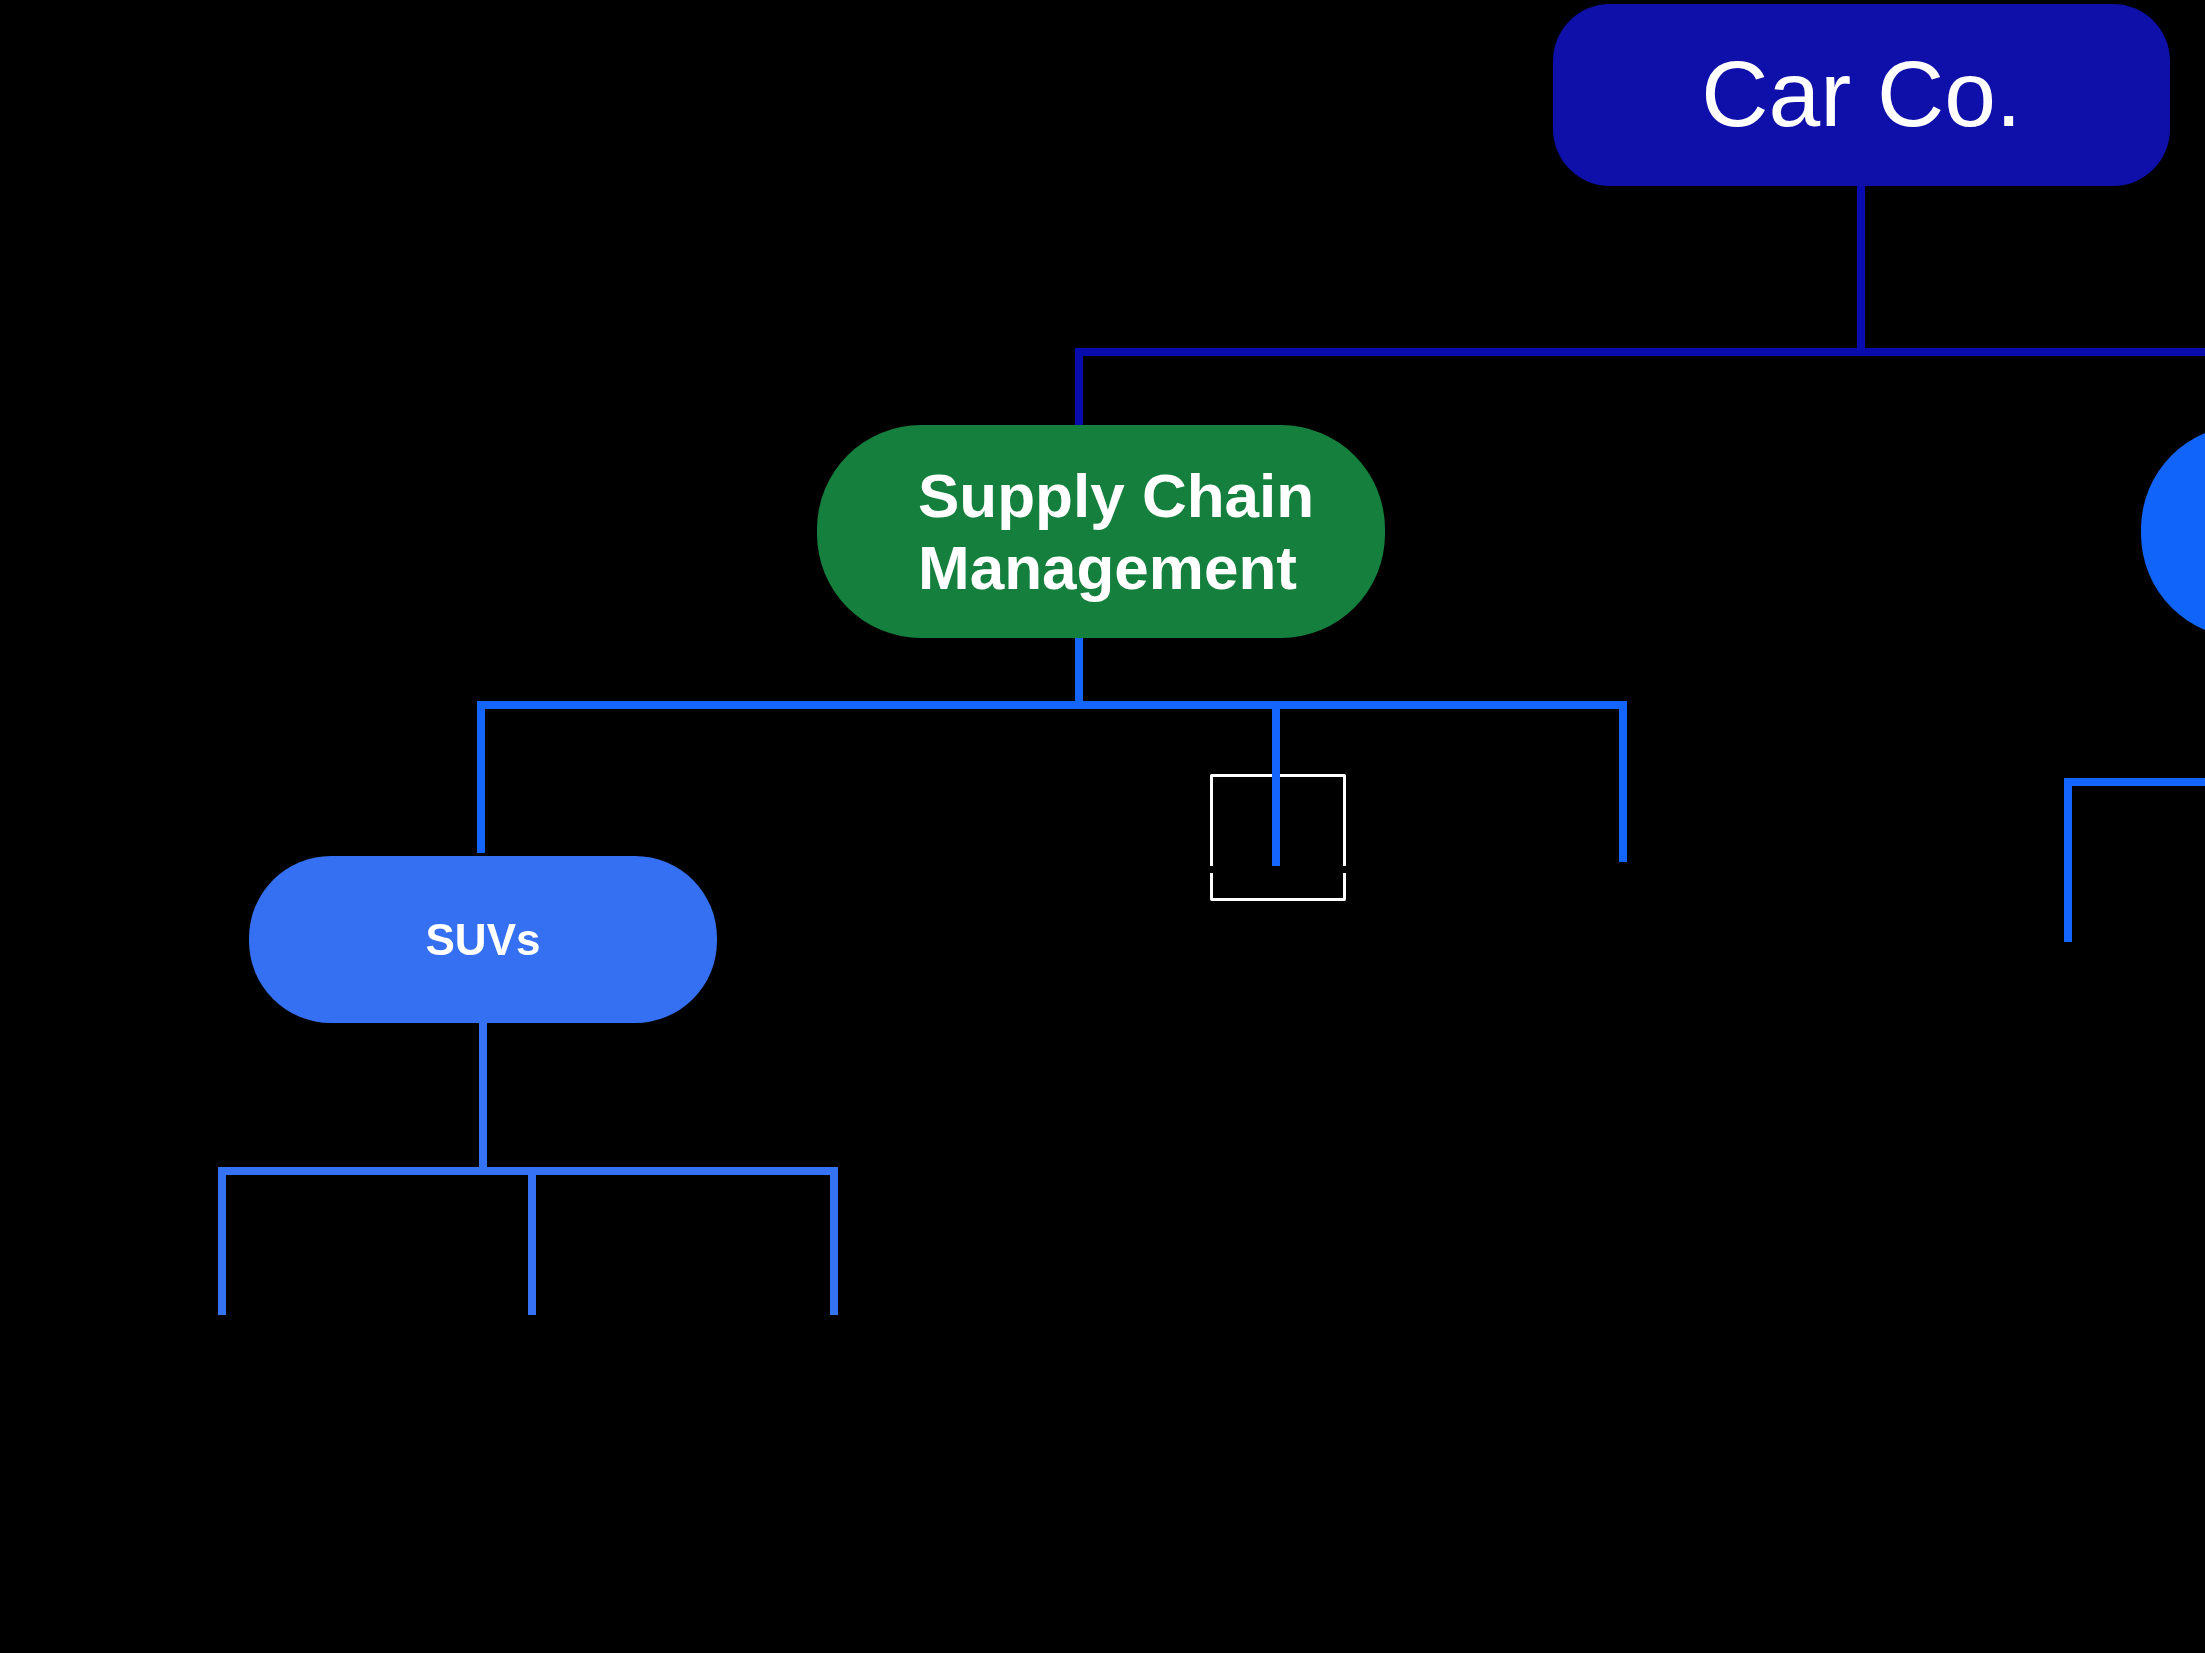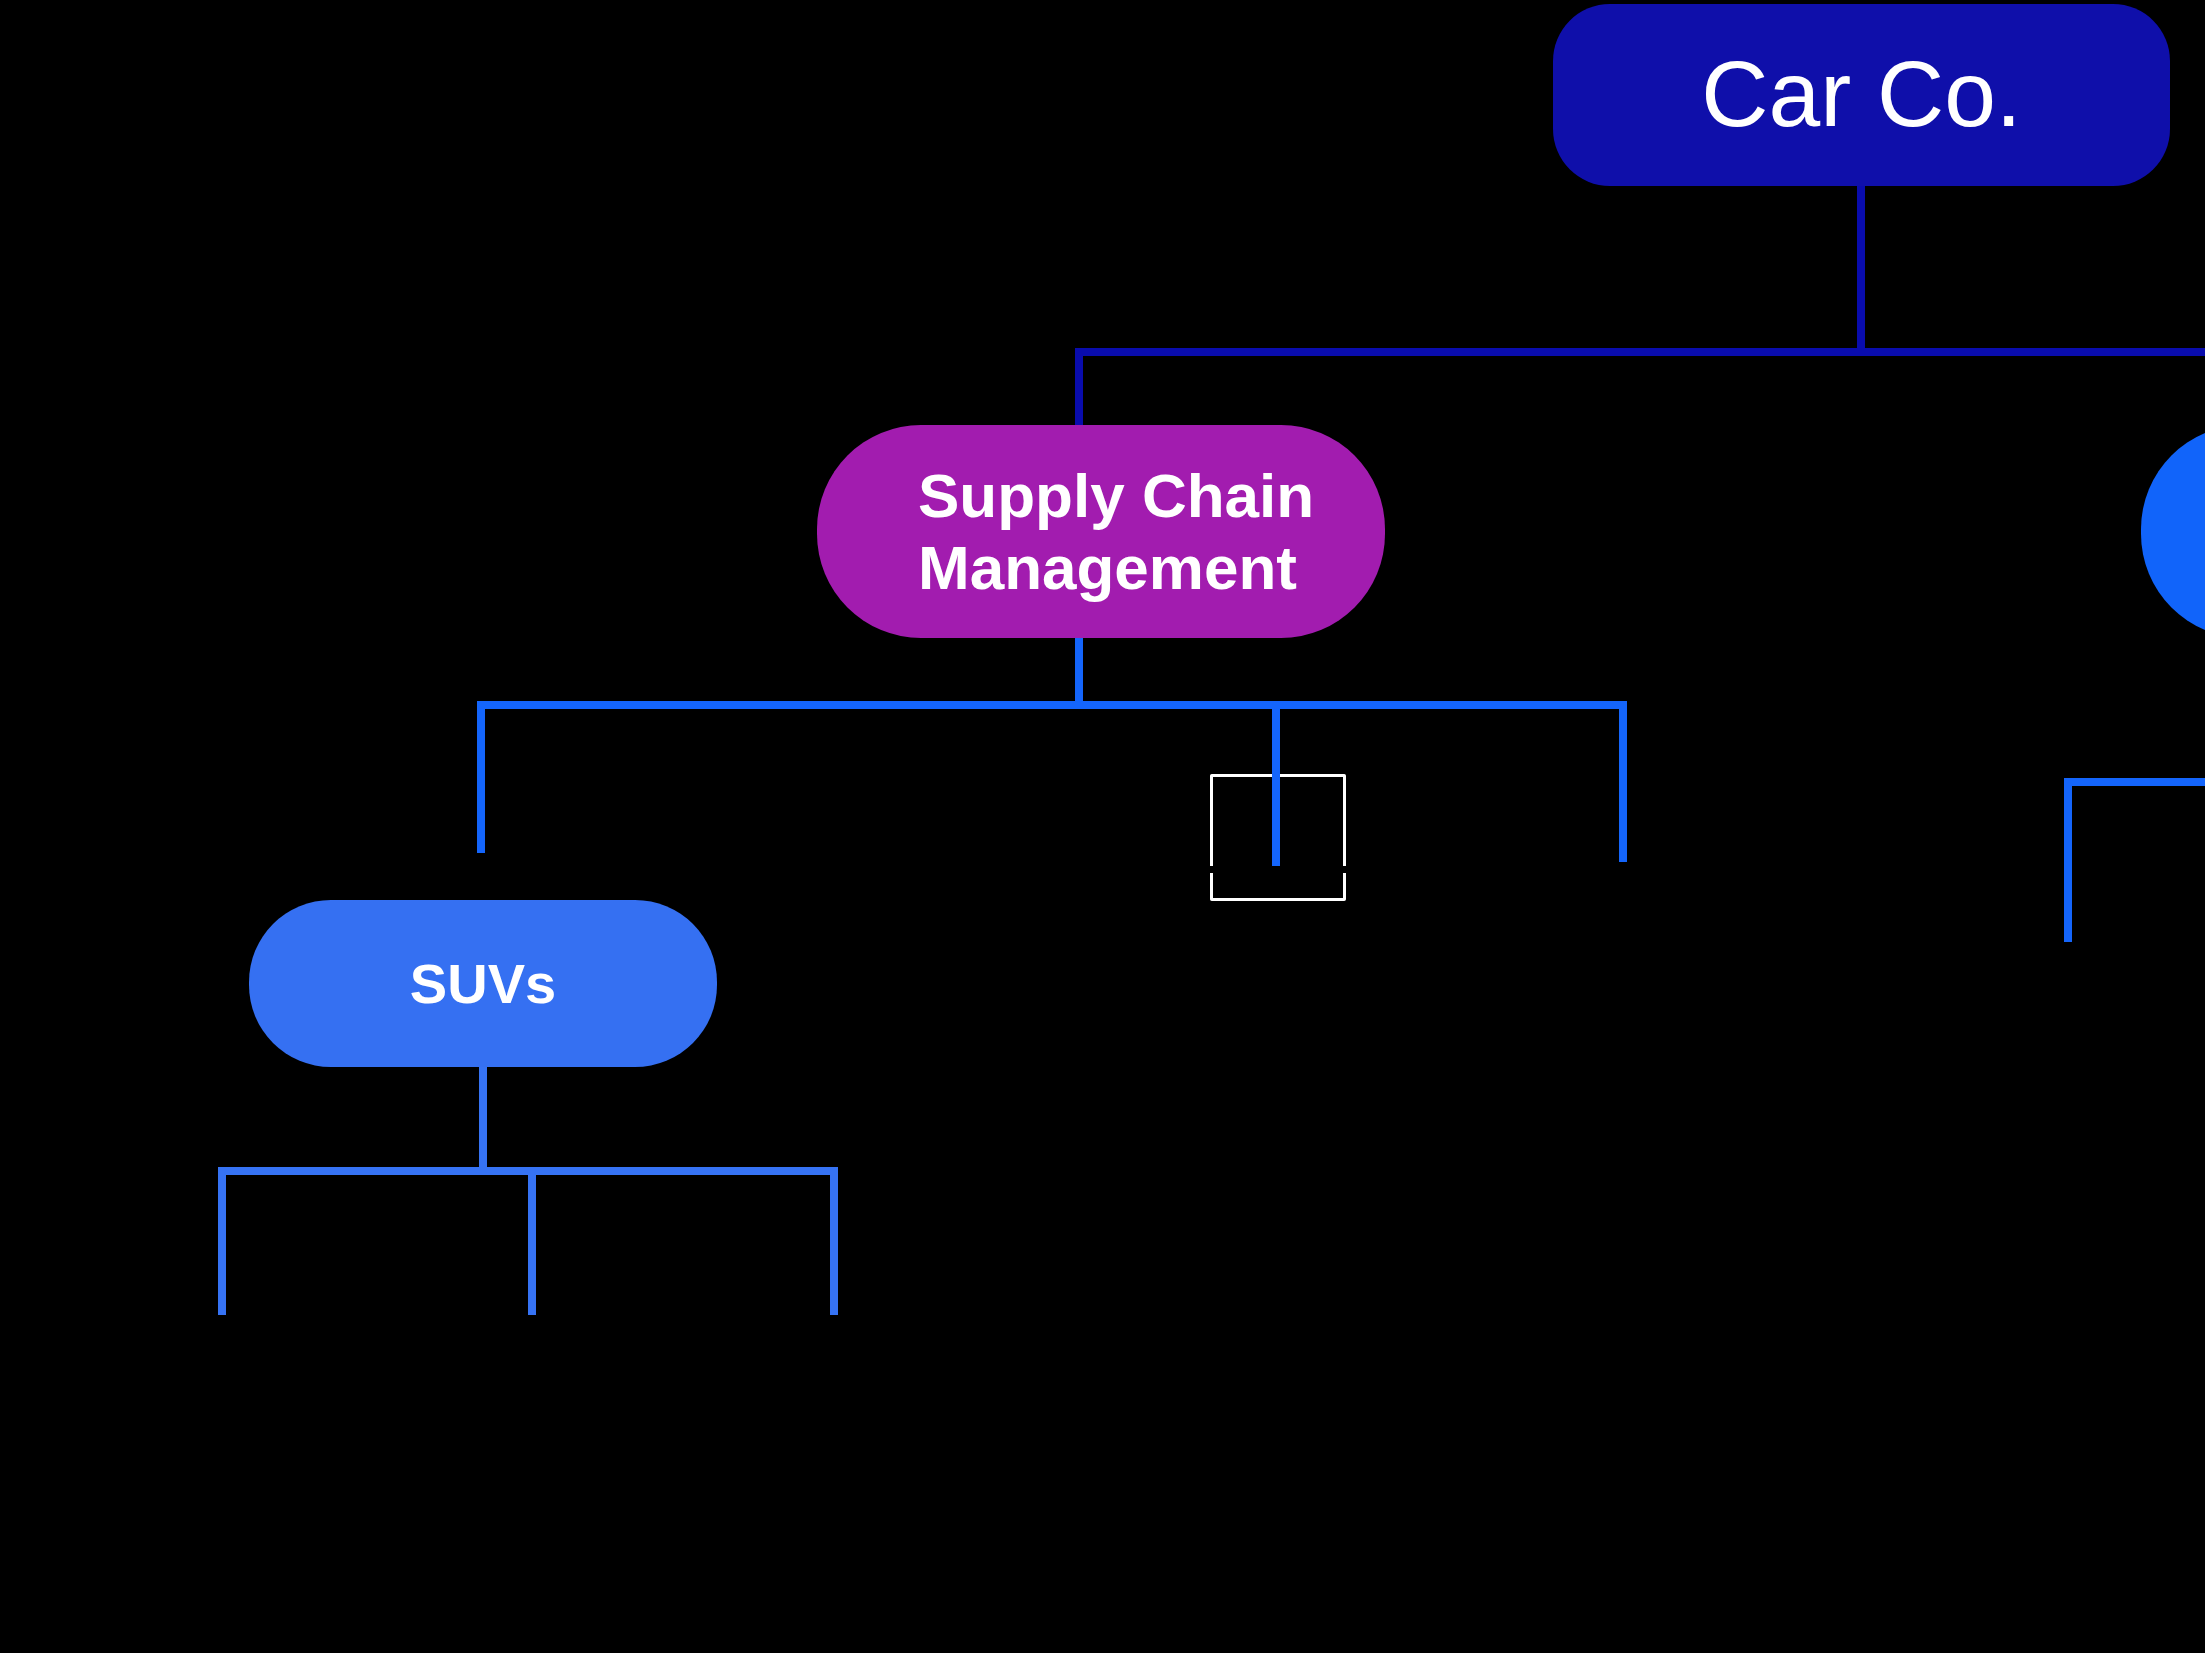--- a/index.html
+++ b/index.html
@@ -40,23 +40,23 @@
     justify-content: flex-start;
     padding-left: 101px;
   }
   .node-scm .node-label { text-align: left; line-height: 1.16; }
   .node-mfg {
     left: 2141px; top: 425px; width: 569px; height: 213px;
     border-radius: 104px;
     font-size: 62px; font-weight: 600;
   }
   .node-suvs {
-    left: 249px; top: 900px; width: 468px; height: 167px;
+    left: 249px; top: 856px; width: 468px; height: 167px;
     border-radius: 82px;
-    font-size: 56px; font-weight: 600;
+    font-size: 44px; font-weight: 600;
   }
   .line {
     position: absolute;
     z-index: 1;
   }
   .editing-box {
     position: absolute;
     left: 1210px; top: 774px; width: 136px; height: 127px;
     border-width: 3.5px;
     border-style: solid;
@@ -96,21 +96,21 @@
   <div class="line" style="left: 479px; top: 1018px; width: 8px; height: 149px; background: rgb(54, 115, 244);"></div>
   <div class="line" style="left: 218px; top: 1167px; width: 620px; height: 8px; background: rgb(54, 115, 244);"></div>
   <div class="line" style="left: 218px; top: 1167px; width: 8px; height: 148px; background: rgb(54, 115, 244);"></div>
   <div class="line" style="left: 528px; top: 1175px; width: 8px; height: 140px; background: rgb(54, 115, 244);"></div>
   <div class="line" style="left: 830px; top: 1167px; width: 8px; height: 148px; background: rgb(54, 115, 244);"></div>
 
   <div class="node node-root" style="background: rgb(15, 15, 170);">
     <span class="node-label">Car Co.</span>
   </div>
 
-  <div class="node node-scm" style="background: #a21caf;">
+  <div class="node node-scm" style="background: #15803d;">
     <span class="node-label">Supply Chain Management</span>
   </div>
 
   <div class="node node-mfg" style="background: rgb(17, 100, 250);">
     
   </div>
 
   <div class="node node-suvs" style="background: rgb(53, 112, 242);">
     <span class="node-label">SUVs</span>
   </div>

